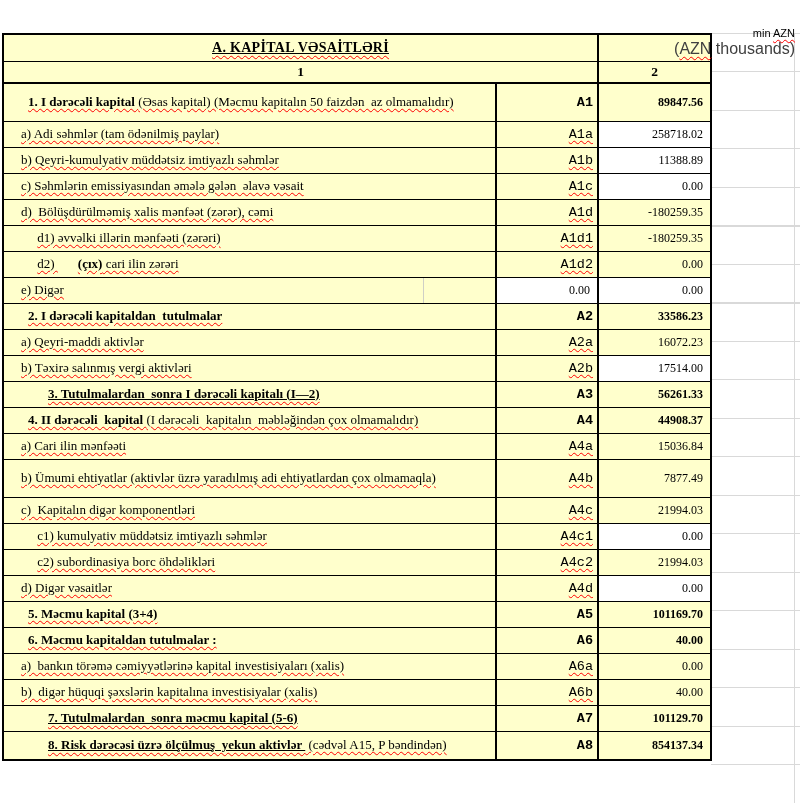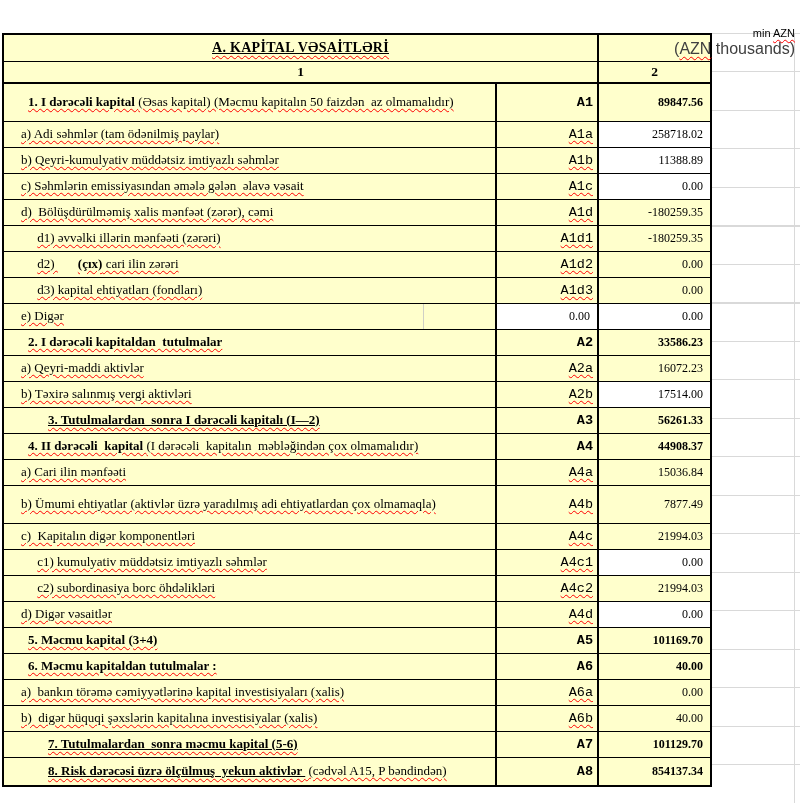--- a/index.html
+++ b/index.html
@@ -116,25 +116,20 @@
         <td class="label"><span>         </span><span class="sq">d1) əvvəlki illərin mənfəəti (zərəri)</span></td>
         <td class="code sq-c">A1d1</td>
         <td class="value">-180259.35</td>
       </tr>
       <tr class="data">
         <td class="label"><span>         </span><span class="sq">d2) </span><span class="sq b">(çıx)</span><span class="sq"> cari ilin zərəri</span></td>
         <td class="code sq-c">A1d2</td>
         <td class="value">0.00</td>
       </tr>
       <tr class="data">
-        <td class="label"><span>         </span><span class="sq">d3) kapital ehtiyatları (fondları)</span></td>
-        <td class="code sq-c">A1d3</td>
-        <td class="value">0.00</td>
-      </tr>
-      <tr class="data">
         <td class="label split"><span>    </span><span class="sq">e) Digər</span></td>
         <td class="value white">0.00</td>
         <td class="value white">0.00</td>
       </tr>
       <tr class="data">
         <td class="label"><span class="sq b">2. I dərəcəli kapitaldan  tutulmalar</span></td>
         <td class="code b">A2</td>
         <td class="value b">33586.23</td>
       </tr>
       <tr class="data">

